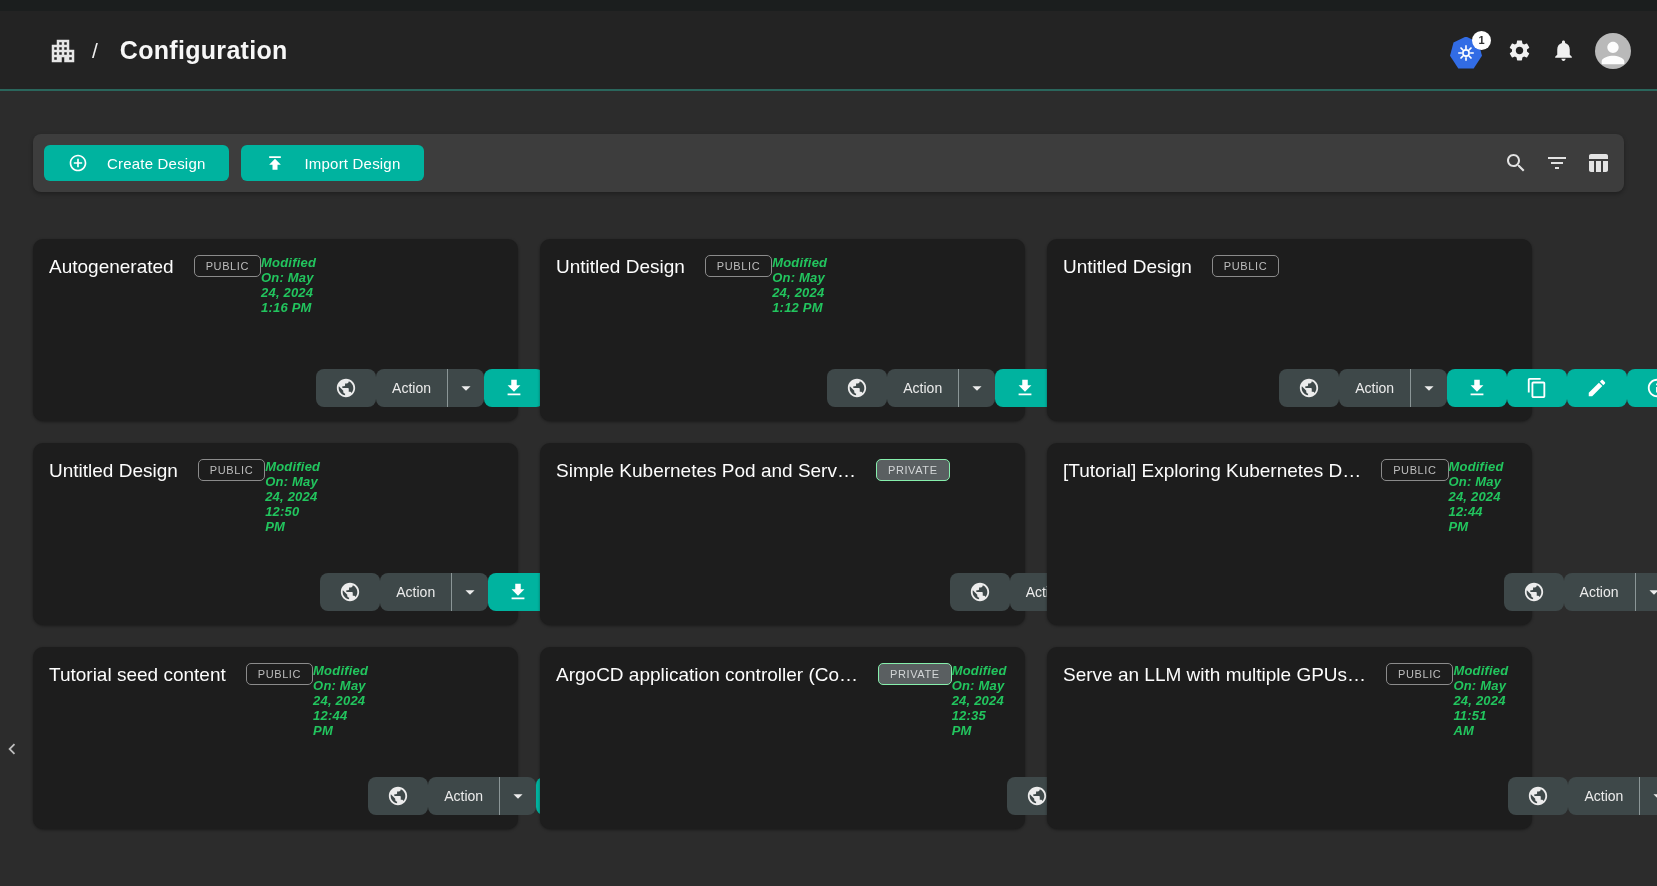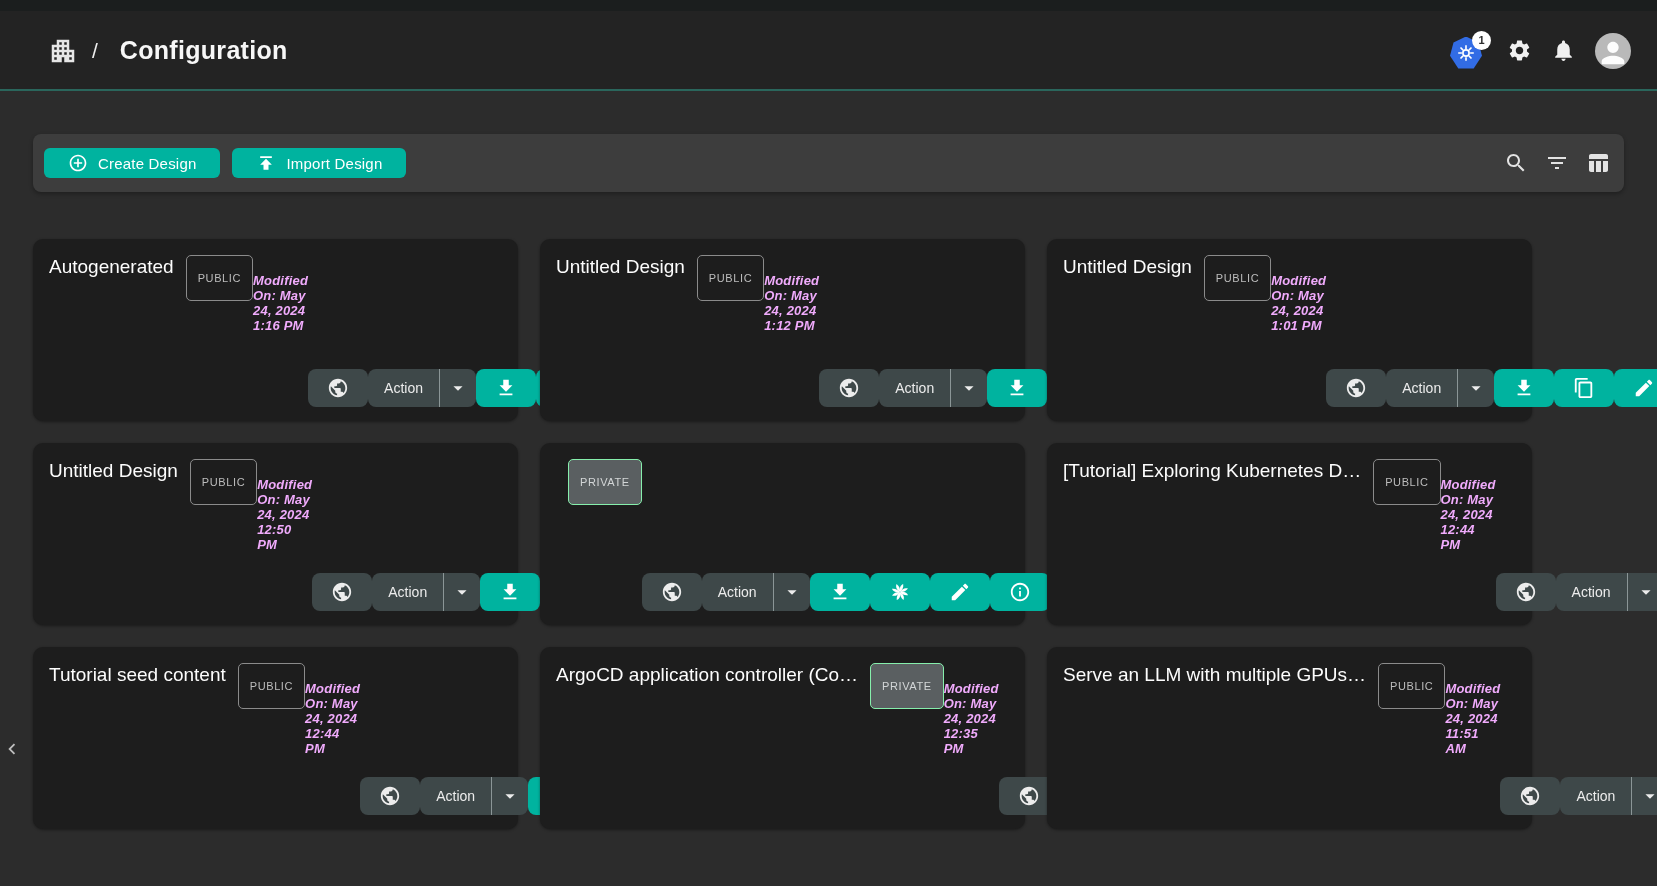--- a/index.html
+++ b/index.html
@@ -55,25 +55,25 @@
   .avatar svg { width:34px; height:34px; color:#fdfdfd; margin-top:4px; }
 
   
   .toolbar {
     margin:43px 33px 0;
     height:58px; background:#3d3d3d; border-radius:8px;
     display:flex; align-items:center; padding:0 14px 0 11px;
     box-shadow:0 2px 4px rgba(0,0,0,.3);
   }
   .btn-teal {
-    height:30px; border:none; border-radius:6px;
+    height:36px; border:none; border-radius:6px;
     background:#00B39F; color:#fff;
     font-family:"Liberation Sans", sans-serif;
     font-size:15px; letter-spacing:.2px;
-    display:flex; align-items:center; gap:10px;
+    display:flex; align-items:center; gap:19px;
     padding:0 24px; cursor:pointer;
   }
   .btn-teal + .btn-teal { margin-left:12px;text-align:center; }
   .btn-teal svg { width:20px; height:20px; }
   .toolbar-icons { margin-left:auto; display:flex; align-items:center; gap:17px; }
   .toolbar-icons .icon-btn svg { width:24px; height:24px; color:#e3e3e3; }
 
   
   .grid {
     margin:47px 0 0 33px;
@@ -88,29 +88,29 @@
     display:flex; flex-direction:row;
     box-shadow:0 1px 3px rgba(0,0,0,.4);
   }
   .card-top { display:flex; align-items:flex-start; }
   .card-title {
     font-size:19px; font-weight:500; color:#fdfdfd;
     white-space:nowrap; overflow:hidden;
     flex:1 1 auto; padding-top:3px;
   }
   .badge {
-    flex:0 0 auto; margin-left:12px; margin-top:2px;
+    flex:0 0 auto; margin-left:20px; margin-top:2px;
     font-size:11px; letter-spacing:.6px;
-    padding:16px 11px; border-radius:5px;
+    padding:4px 11px; border-radius:5px;
   }
   .badge.public { border:1px solid #8b8b8b; color:#bdbdbd; background:transparent; }
   .badge.private { border:1px solid #86efac; color:#d3d6d7; background:#5a5f61; }
   .card-modified {
-    margin-top:20px; font-size:13px; font-style:italic; font-weight:bold;
-    color:#f0abfc; letter-spacing:.2px;
+    margin-top:2px; font-size:13px; font-style:italic; font-weight:bold;
+    color:#22c55e; letter-spacing:.2px;
   }
   .card-actions { margin-top:auto; display:flex; align-items:center; }
   .abtn {
     height:38px; border:none; border-radius:8px; cursor:pointer;
     display:flex; align-items:center; justify-content:center;
     color:#fff; background:#00B39F; padding:0;
   }
   .abtn svg { width:22px; height:22px; }
   .abtn.dark { background:#3e4849; color:#ececec; }
   .abtn.globe { width:60px; }
@@ -356,21 +356,20 @@
           </svg>
       </button>
     </div>
   </div>
 
   <div class="card">
     <div class="card-top">
       <div class="card-title">Untitled Design</div>
       <span class="badge public">PUBLIC</span>
     </div>
-    <div class="card-modified">Modified On: May 24, 2024 1:01 PM</div>
     <div class="card-actions">
       <button class="abtn dark globe">
         <svg viewBox="0 0 24 24">
             <use href="#i-globe"></use>
           </svg>
       </button>
       <button class="abtn dark split">
         <span class="split-label">Action</span>
         <span class="split-divider"></span>
         <span class="split-caret">
@@ -441,20 +440,21 @@
       <button class="abtn teal">
         <svg viewBox="0 0 24 24">
             <use href="#i-info"></use>
           </svg>
       </button>
     </div>
   </div>
 
   <div class="card">
     <div class="card-top">
+      <div class="card-title">Simple Kubernetes Pod and Serv…</div>
       <span class="badge private">PRIVATE</span>
     </div>
     <div class="card-actions">
       <button class="abtn dark globe">
         <svg viewBox="0 0 24 24">
             <use href="#i-globe"></use>
           </svg>
       </button>
       <button class="abtn dark split">
         <span class="split-label">Action</span>

